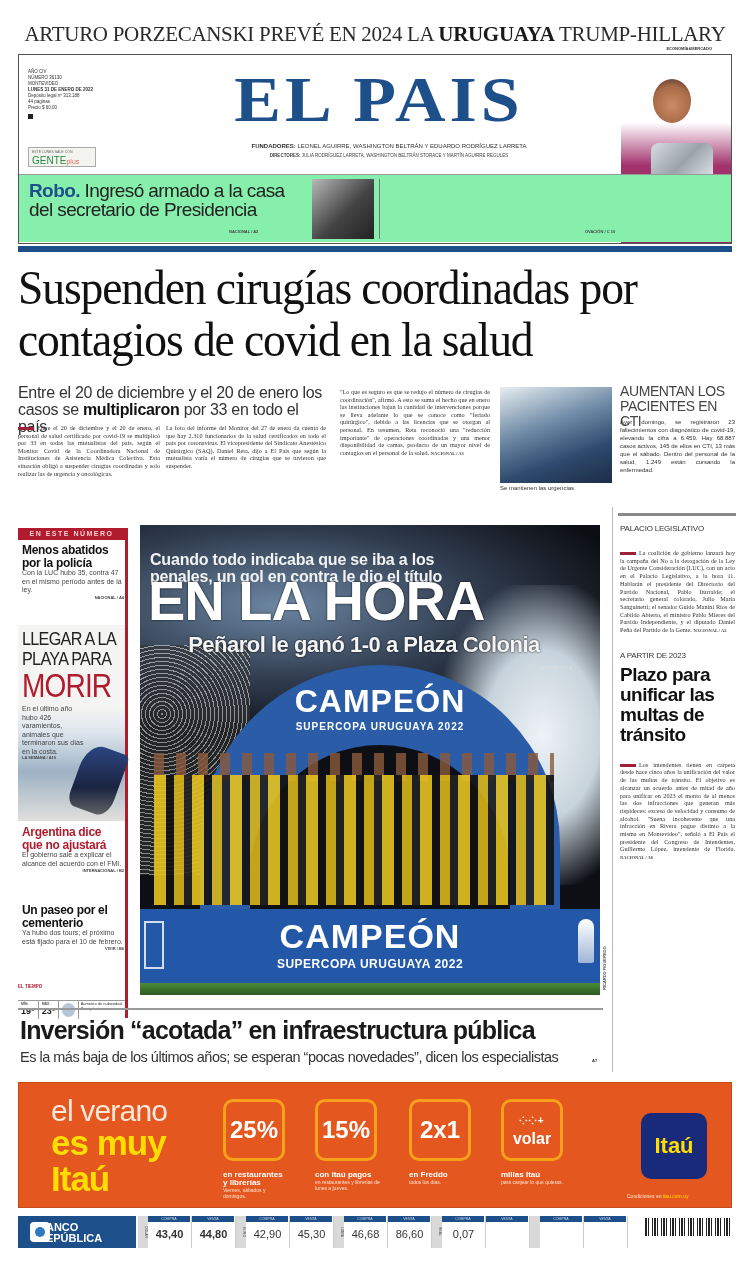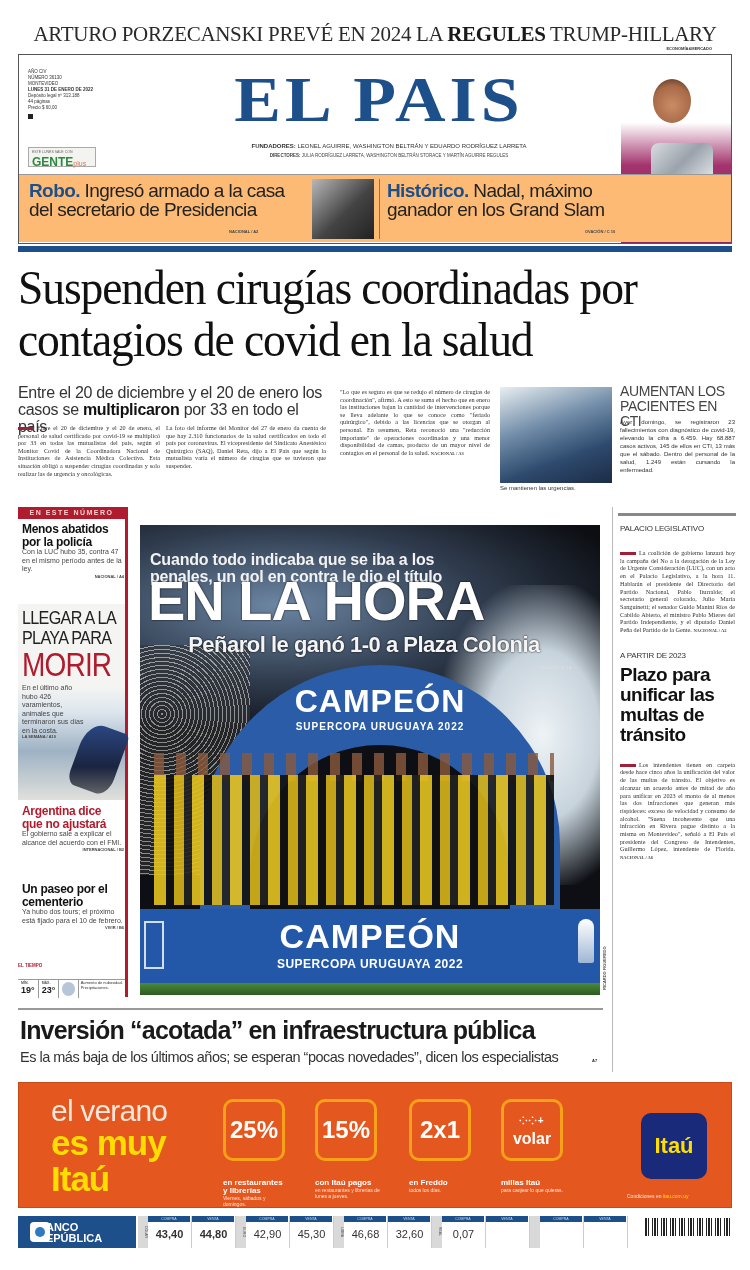--- a/index.html
+++ b/index.html
@@ -21,21 +21,21 @@
   .gente-badge .g { font-size: 8px; font-weight: bold; color: #2b8a3e; display: block; margin-top: 1px; }
   .gente-badge .g span { color: #e76f51; font-weight: normal; font-size: 7px; }
   .logo { left: 150px; top: 14px; width: 420px; height: 62px; font-family: "Liberation Serif", serif; font-weight: bold; font-size: 70px; line-height: 62px; color: #1d4f8a; letter-spacing: 4px; text-align: center; transform: scaleY(0.92); }
   .founders { left: 130px; top: 88px; width: 480px; text-align: center; font-size: 6px; color: #333; }
   .founders b { font-weight: bold; }
   .directors { left: 130px; top: 98px; width: 480px; text-align: center; font-size: 4.5px; color: #444; }
   .nadal-photo { left: 602px; top: 16px; width: 110px; height: 172px; background: linear-gradient(180deg,#fff 0%,#fff 30%,#a3336d 55%,#8c2a5e 100%); }
   .nadal-head { left: 32px; top: 8px; width: 38px; height: 44px; border-radius: 50%; background: radial-gradient(circle at 50% 60%, #c98c66 0%, #a86a47 60%, #3a2a22 100%); }
   .nadal-trophy { left: 30px; top: 72px; width: 62px; height: 40px; border-radius: 8px; background: linear-gradient(135deg,#d9dde2,#9aa2ab 50%,#e8ecef); }
 
-  .subhead-row { left: 0; top: 119px; width: 712px; height: 68px; border-top: 1px solid #999; background: #fdba74; }
+  .subhead-row { left: 0; top: 119px; width: 712px; height: 68px; border-top: 1px solid #999; background: #86efac; }
   .sub-item { top: 6px; height: 56px; }
   .sub-item .kicker { color: #1d4f8a; font-weight: bold; }
   .sub-item .txt { font-family: "Liberation Sans", sans-serif; font-size: 19px; line-height: 19px; color: #222; letter-spacing: -0.6px; }
   .sub-item .ref { position: absolute; font-size: 4px; font-weight: bold; color: #444; }
   .sub-divider { left: 360px; top: 4px; width: 1px; height: 60px; background: #777; }
   .robo-photo { left: 293px; top: 4px; width: 62px; height: 60px; background: linear-gradient(135deg,#b8b8b8,#444 55%,#222); }
 
   .navy-rule { left: 18px; top: 246px; width: 714px; height: 6px; background: #1d4f8a; }
 
   
@@ -45,21 +45,21 @@
   .deck b { font-weight: bold; color: #111; }
   .body-text { font-family: "Liberation Serif", serif; font-size: 6.2px; line-height: 7.6px; color: #333; text-align: justify; }
   .lead-bar { display: inline-block; width: 16px; height: 3px; background: #a0203a; vertical-align: middle; margin-right: 3px; }
   .ref-small { font-size: 4.5px; font-weight: bold; color: #444; }
 
   .cti-photo { left: 500px; top: 387px; width: 112px; height: 96px; background: linear-gradient(160deg,#e8eef2 0%,#6e8aa6 40%,#2e4a6e 70%,#1c2c45 100%); }
   .cti-caption { left: 500px; top: 485px; font-size: 6px; color: #333; }
   .cti-head { left: 620px; top: 384px; width: 115px; font-size: 14px; line-height: 15px; color: #444; letter-spacing: -0.4px; }
 
   
-  .left-col { left: 18px; top: 507px; width: 110px; height: 490px; border-right: 3px solid #b01c2e; }
+  .left-col { left: 18px; top: 528px; width: 110px; height: 490px; border-right: 3px solid #b01c2e; }
   .en-este { left: 0; top: 0; width: 107px; height: 12px; background: #b01c2e; color: #f4d0d0; font-size: 7px; font-weight: bold; text-align: center; letter-spacing: 1.5px; line-height: 12px; }
   .lc-head { font-weight: bold; font-size: 12px; line-height: 12.5px; color: #111; letter-spacing: -0.3px; }
   .lc-body { font-size: 7px; line-height: 8.6px; color: #444; }
   .lc-ref { font-size: 4px; font-weight: bold; color: #444; text-align: right; }
   .llegar-box { left: 0; top: 97px; width: 107px; height: 196px; background: linear-gradient(180deg,#f4f4f2 0%, #f4f4f2 42%, #dde6ee 55%, #9eb2c4 75%, #e0e0dc 100%); }
   .llegar { font-size: 19px; line-height: 20px; color: #222; letter-spacing: -0.8px; transform: scaleX(0.85); transform-origin: left top; }
   .morir { font-size: 33px; line-height: 34px; color: #b01c2e; letter-spacing: -1px; transform: scaleX(0.85); transform-origin: left top; }
   .whale { left: 58px; top: 122px; width: 44px; height: 66px; background: linear-gradient(160deg,#2d4a8a,#1a2440 60%,#6b6b6b); border-radius: 40% 10% 30% 20%; transform: rotate(20deg); }
   .arg-head { color: #b01c2e; }
   .tiempo { left: 0; top: 456px; width: 107px; }
@@ -108,21 +108,21 @@
   .rc-divider { left: 612px; top: 507px; width: 1px; height: 565px; background: #bbb; }
 
   
   .ad { left: 18px; top: 1082px; width: 714px; height: 126px; background: #e4571e; border: 1px solid #c44a18; }
   .ad-slogan-1 { left: 32px; top: 12px; font-size: 30px; line-height: 32px; color: #fbe7dc; letter-spacing: -0.8px; }
   .ad-slogan-2 { left: 32px; top: 42px; font-size: 35px; line-height: 36px; font-weight: bold; color: #ffdd00; letter-spacing: -1px; }
   .ad-slogan-3 { left: 32px; top: 78px; font-size: 35px; line-height: 36px; font-weight: bold; color: #ffdd00; letter-spacing: -1px; }
   .offer { top: 16px; width: 66px; }
   .offer-box { width: 62px; height: 62px; border: 3px solid #f7a11a; border-radius: 10px; color: #fff; font-weight: bold; font-size: 24px; text-align: center; line-height: 56px; }
   .offer-box.small { font-size: 16px; line-height: 18px; padding-top: 10px; }
-  .offer-title { font-size: 8px; font-weight: bold; color: #fff; margin-top: 18px; line-height: 8px; }
+  .offer-title { font-size: 8px; font-weight: bold; color: #fff; margin-top: 10px; line-height: 8px; }
   .offer-sub { font-size: 5px; color: #fde3d3; line-height: 6px; }
   .itau-logo { left: 622px; top: 30px; width: 66px; height: 66px; border-radius: 10px; background: #1a2a7a; color: #ffdd00; font-weight: bold; font-size: 22px; text-align: center; line-height: 66px; }
   .itau-cond { left: 608px; top: 110px; font-size: 5px; color: #fde3d3; }
   .itau-cond span { color: #ffdd00; }
 
   
   .br-bar { left: 18px; top: 1216px; width: 714px; height: 32px; }
   .br-logo { left: 0; top: 0; width: 118px; height: 32px; background: #1d4f8a; color: #fff; font-size: 11px; font-weight: bold; line-height: 11px; padding: 6px 0 0 20px; }
   .br-logo-mark { left: 12px; top: 6px; width: 20px; height: 20px; border-radius: 4px; background: #fff; }
   .br-logo-mark::after { content: ""; position: absolute; left: 5px; top: 5px; width: 10px; height: 10px; border-radius: 50%; background: #2f7ac0; }
@@ -132,39 +132,39 @@
   .rate-cell .hdr { height: 6px; background: #1d4f8a; font-size: 3.5px; color: #cfd9e6; text-align: center; line-height: 6px; border-right: 1px solid #fff; }
   .rate-cell .val { font-size: 11px; color: #333; text-align: center; line-height: 24px; }
   .rate-cell .val.bold { font-weight: bold; }
   .barcode { left: 627px; top: 2px; width: 85px; height: 18px; background: repeating-linear-gradient(90deg,#222 0 2px,#fff 2px 3px,#222 3px 4px,#fff 4px 7px,#222 7px 8px,#fff 8px 9px); }
 </style>
 </head>
 <body>
 
 <div class="abs top-teaser">
   <span>ARTURO PORZECANSKI PREVÉ EN 2024 LA</span>
-  <b>REGULES</b>
+  <b>URUGUAYA</b>
   <span>TRUMP-HILLARY</span>
 </div>
 <div class="abs top-teaser-ref">ECONOMÍA&amp;MERCADO</div>
 
 <div class="abs masthead">
   <div class="abs mast-meta">
     <div>AÑO CIV</div>
     <div>NÚMERO 36130</div>
     <div>MONTEVIDEO</div>
     <div class="bold">LUNES 31 DE ENERO DE 2022</div>
     <div>Depósito legal nº 313.188</div>
     <div>44 páginas</div>
     <div>Precio $ 60,00</div>
     <div class="mast-square"></div>
   </div>
   <div class="abs gente-badge">
     <span>ESTE LUNES SALE CON</span>
-    <span class="g"><span style="color:#2b8a3e;font-weight:bold;font-size:12px">GENTE</span><span>plus</span></span>
+    <span class="g"><span style="color:#2b8a3e;font-weight:normal;font-size:10px">GENTE</span><span>plus</span></span>
   </div>
   <div class="abs logo">EL PAIS</div>
   <div class="abs founders">
     <b>FUNDADORES:</b>
     <span>LEONEL AGUIRRE, WASHINGTON BELTRÁN Y EDUARDO RODRÍGUEZ LARRETA</span>
   </div>
   <div class="abs directors">
     <b>DIRECTORES:</b>
     <span>JULIA RODRÍGUEZ LARRETA, WASHINGTON BELTRÁN STORACE Y MARTÍN AGUIRRE REGULES</span>
   </div>
@@ -173,21 +173,20 @@
     <div class="abs nadal-trophy"></div>
   </div>
   <div class="abs subhead-row">
     <div class="abs sub-item" style="left:10px;width:280px;">
       <div class="txt"><span class="kicker">Robo.</span> <span>Ingresó armado a la casa del secretario de Presidencia</span></div>
       <div class="ref" style="left:200px;top:48px;">NACIONAL / A2</div>
     </div>
     <div class="abs robo-photo"></div>
     <div class="abs sub-divider"></div>
     <div class="abs sub-item" style="left:368px;width:230px;">
-      <div class="txt"><span class="kicker">Histórico.</span> <span>Nadal, máximo ganador en los Grand Slam</span></div>
       <div class="ref" style="left:198px;top:48px;">OVACIÓN / C 10</div>
     </div>
   </div>
 </div>
 <div class="abs navy-rule"></div>
 
 <div class="abs main-headline">Suspenden cirugías coordinadas por contagios de covid en la salud</div>
 <div class="abs deck">
   <span>Entre el 20 de diciembre y el 20 de enero los casos se</span>
   <b>multiplicaron</b>
@@ -335,21 +334,21 @@
         <div class="hdr">VENTA</div>
         <div class="val">45,30</div>
       </div>
     <div class="rate-group-label">LIBRA</div>
     <div class="rate-cell">
         <div class="hdr">COMPRA</div>
         <div class="val">46,68</div>
       </div>
     <div class="rate-cell">
         <div class="hdr">VENTA</div>
-        <div class="val">32,60</div>
+        <div class="val">86,60</div>
       </div>
     <div class="rate-group-label">REAL</div>
     <div class="rate-cell">
         <div class="hdr">COMPRA</div>
         <div class="val">0,07</div>
       </div>
     <div class="rate-cell">
         <div class="hdr">VENTA</div>
         <div class="val"></div>
       </div>

